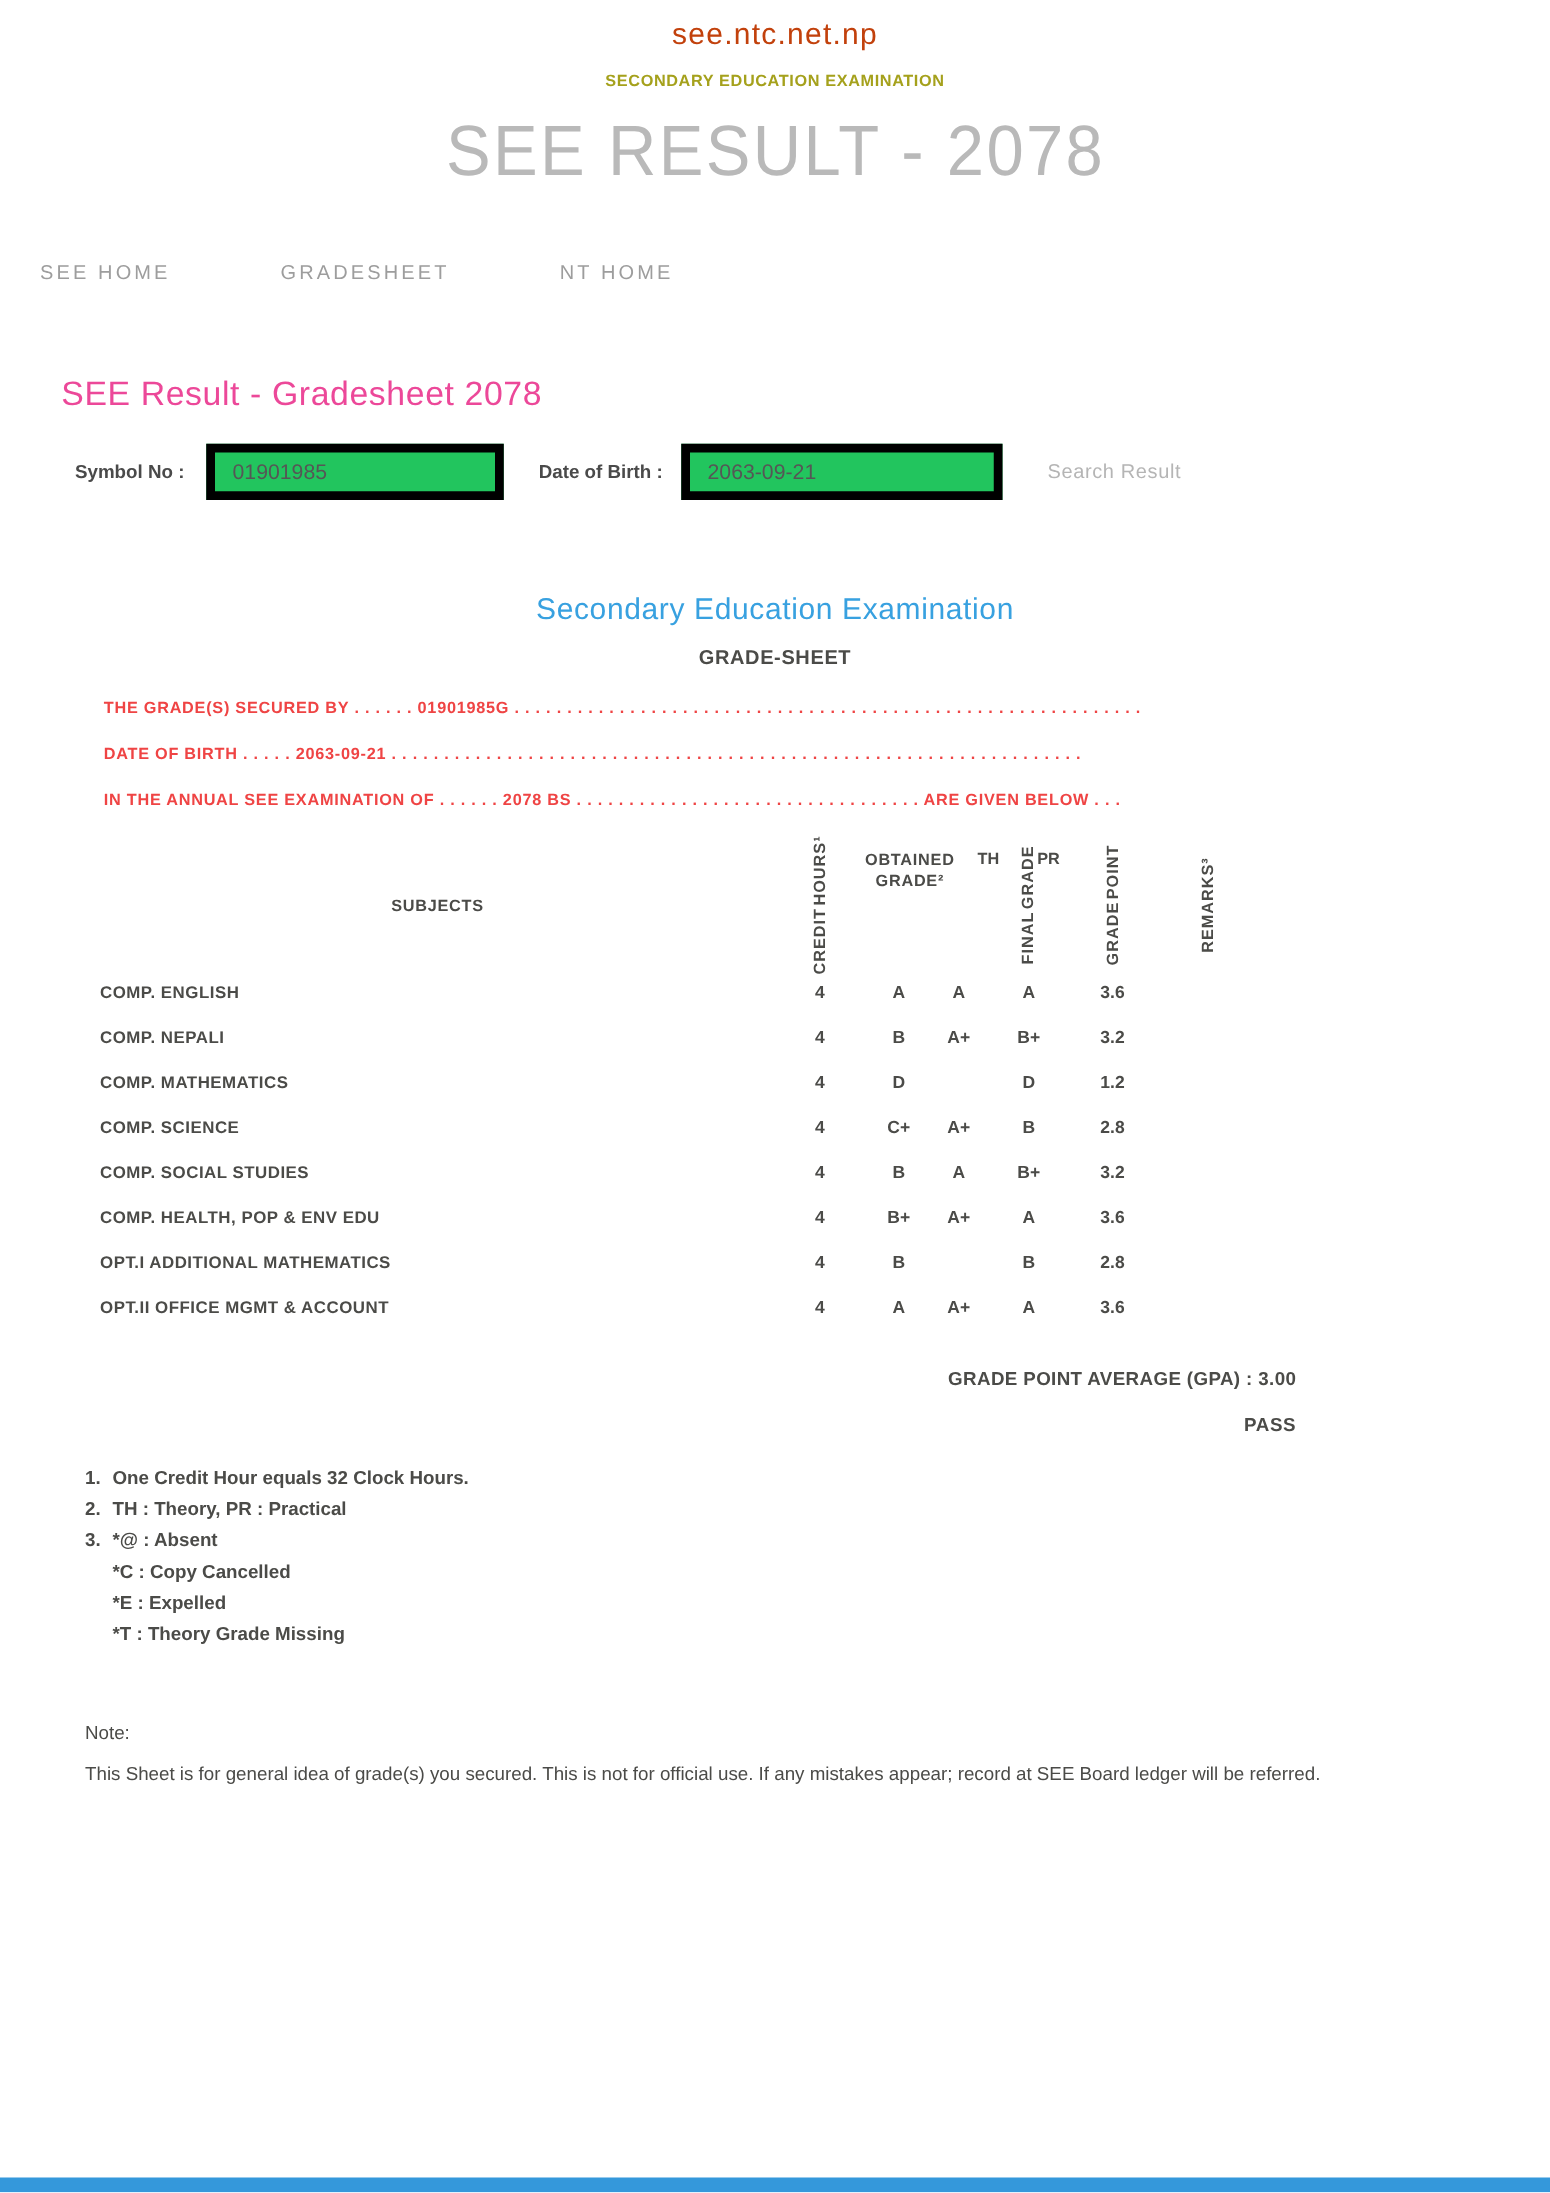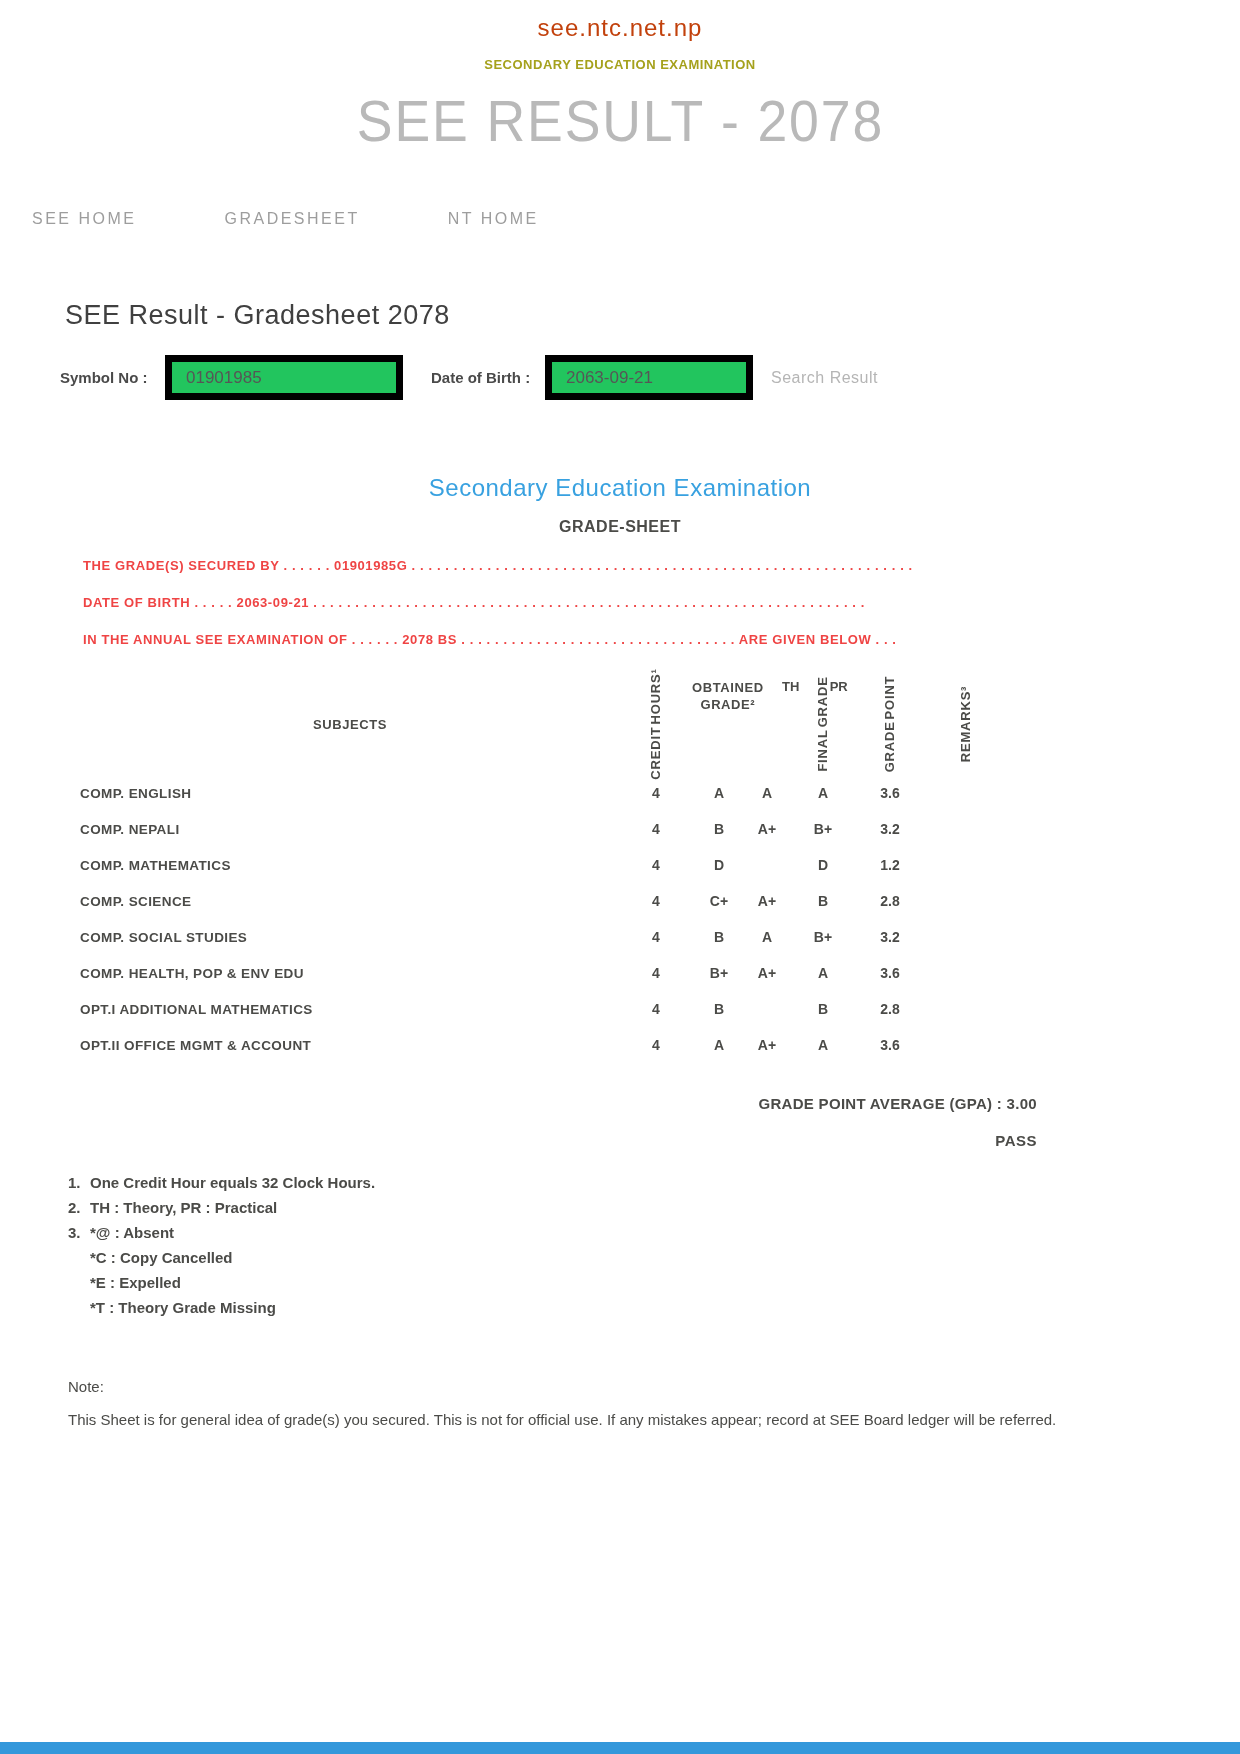--- a/index.html
+++ b/index.html
@@ -10,29 +10,29 @@
   .masthead { text-align:center; padding-top:14px; }
   .site-name { font-size:24px; color:#c2410c; letter-spacing:1px; }
   .exam-subtitle { margin-top:15px; font-size:13px; font-weight:bold; color:#a5a11c; letter-spacing:.5px; }
   .main-title { margin-top:16px; font-size:57px; color:#b9b9b9; letter-spacing:2px; display:inline-block; transform:scaleX(.94); }
 
   
   .nav { margin:56px 0 0 32px; display:flex; gap:88px; }
   .nav a { font-size:16px; color:#9d9d9d; letter-spacing:2.5px; text-decoration:none; cursor:pointer; }
 
   
-  .result-heading { margin:72px 0 0 65px; font-size:27px; font-weight:normal; color:#404040; letter-spacing:.5px; }
+  .result-heading { margin:72px 0 0 49px; font-size:27px; font-weight:normal; color:#ec4899; letter-spacing:.5px; }
   .search-row { margin:24px 0 0 60px; display:flex; align-items:center; }
   .field-label { font-size:15px; font-weight:bold; color:#4a4a4a; }
   .lbl-symbol { width:105px; }
   .lbl-dob { width:114px; margin-left:28px; }
   .text-input { width:238px; height:45px; border:7px solid #000000; background:#22c55e; font-family:Liberation Sans, sans-serif;
                 font-size:17px; color:#565656; padding:0 14px; outline:none; }
-  .input-dob { width:208px; }
-  .search-btn { margin-left:18px; background:none; border:none; font-family:"Liberation Sans", sans-serif;
+  .input-dob { width:257px; }
+  .search-btn { margin-left:36px; background:none; border:none; font-family:"Liberation Sans", sans-serif;
                 font-size:16px; color:#b5b5b5; letter-spacing:.5px; cursor:pointer; }
 
   
   .sheet-title { margin-top:74px; text-align:center; font-size:24px; font-weight:normal; color:#38a1e0; letter-spacing:.5px; }
   .sheet-subtitle { margin-top:16px; text-align:center; font-size:16px; font-weight:bold; color:#4b4b48; letter-spacing:.5px; }
   .statement { margin:0 60px; }
   .statement p { margin-top:22px; font-size:13px; font-weight:bold; color:#ef4444; letter-spacing:.6px; padding-left:23px; white-space:nowrap; overflow:hidden; }
 
   
   .gtable { margin:26px 60px 0 60px; }

